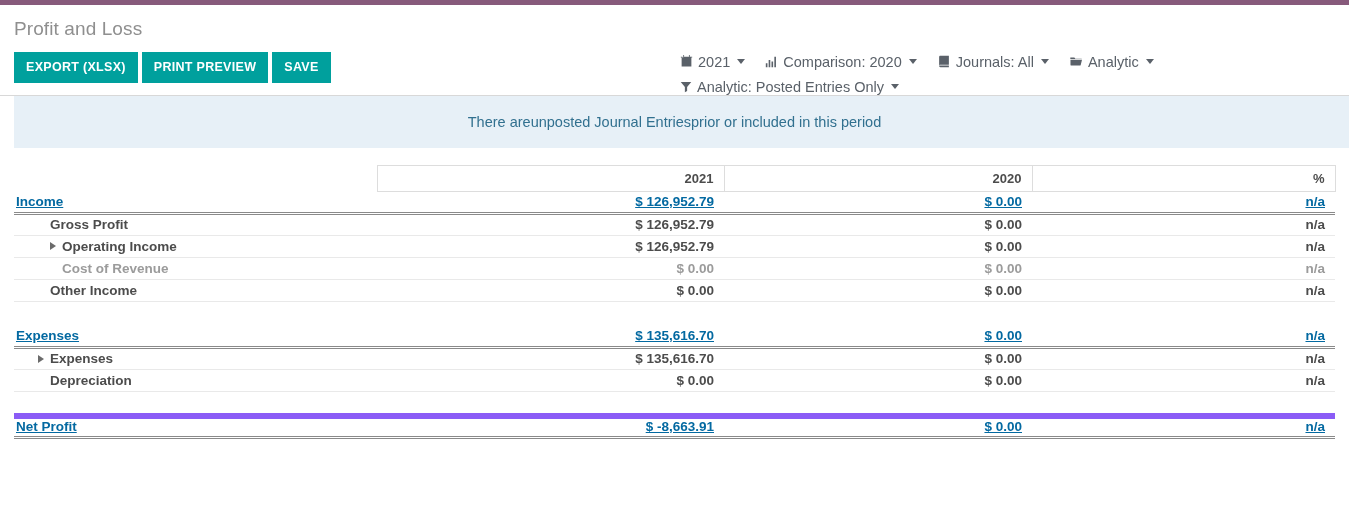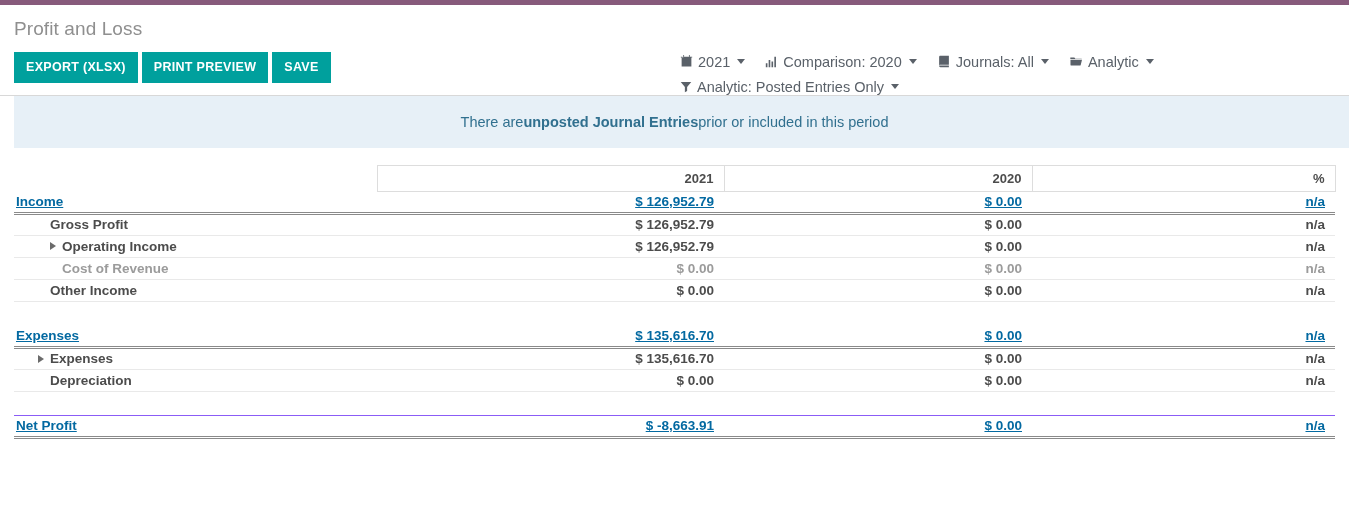--- a/index.html
+++ b/index.html
@@ -102,21 +102,21 @@
     margin: 0 0 0 14px;
     background: #E7F0F7;
     color: #31708f;
     height: 52px;
     display: flex;
     align-items: center;
     justify-content: center;
     font-size: 14.5px;
     padding-right: 14px;
   }
-  .alert b { font-weight: bold; }
+  .alert b { font-weight: normal; }
 
   
   .report-wrap {
     padding: 0 14px;
     margin-top: 17px;
   }
   table.report {
     width: 100%;
     border-collapse: collapse;
     table-layout: fixed;
@@ -151,21 +151,21 @@
     text-align: right;
     padding-right: 10px;
     white-space: nowrap;
   }
   tbody tr.lvl0 td { font-weight: bold; color: #0369a1; text-decoration: underline; }
   tbody tr.lvl1 td { font-weight: bold; color: #4c4c4c; }
   tbody tr.lvl2 td { font-weight: bold; color: #4c4c4c; }
   tbody tr.muted td { font-weight: bold; color: #9b9b9b; }
 
   tbody tr.dbl-under td { border-bottom: 3px double #8a8a8a; }
-  tbody tr.top-rule td { border-top: 1px solid #8b5cf6; }
+  tbody tr.top-rule td { border-top: 6px solid #8b5cf6; }
   tbody tr.spacer td {
     border-bottom: none;
     height: 24px;
   }
 
   .cellname {
     display: flex;
     align-items: center;
     padding-left: 2px;
   }

